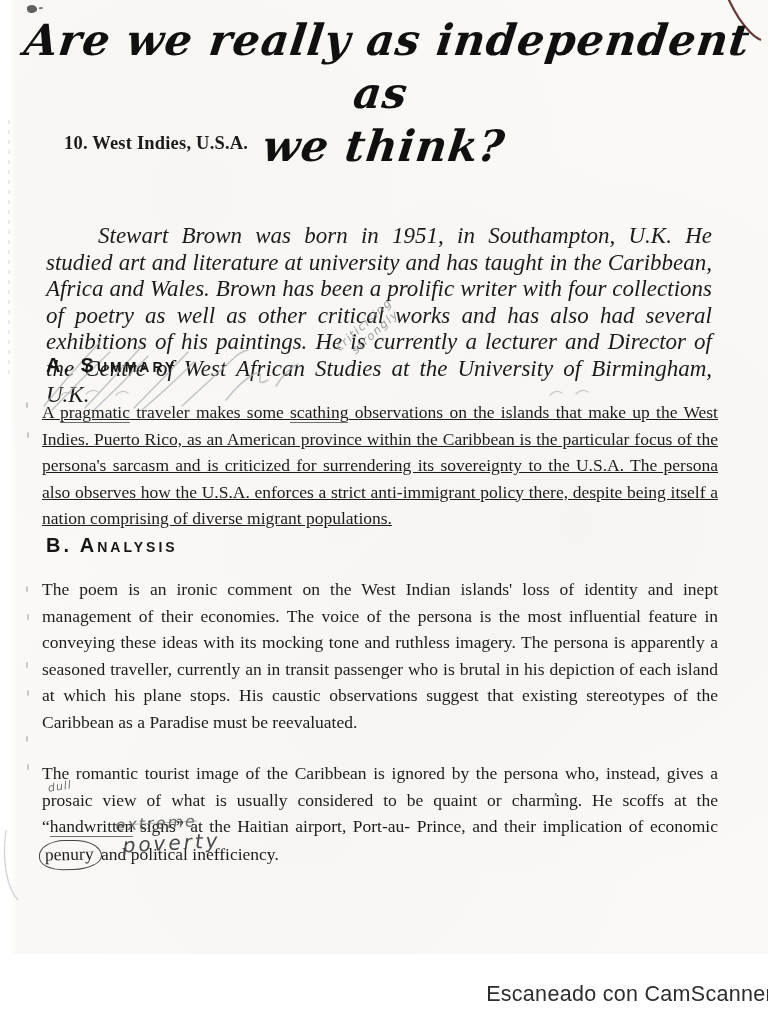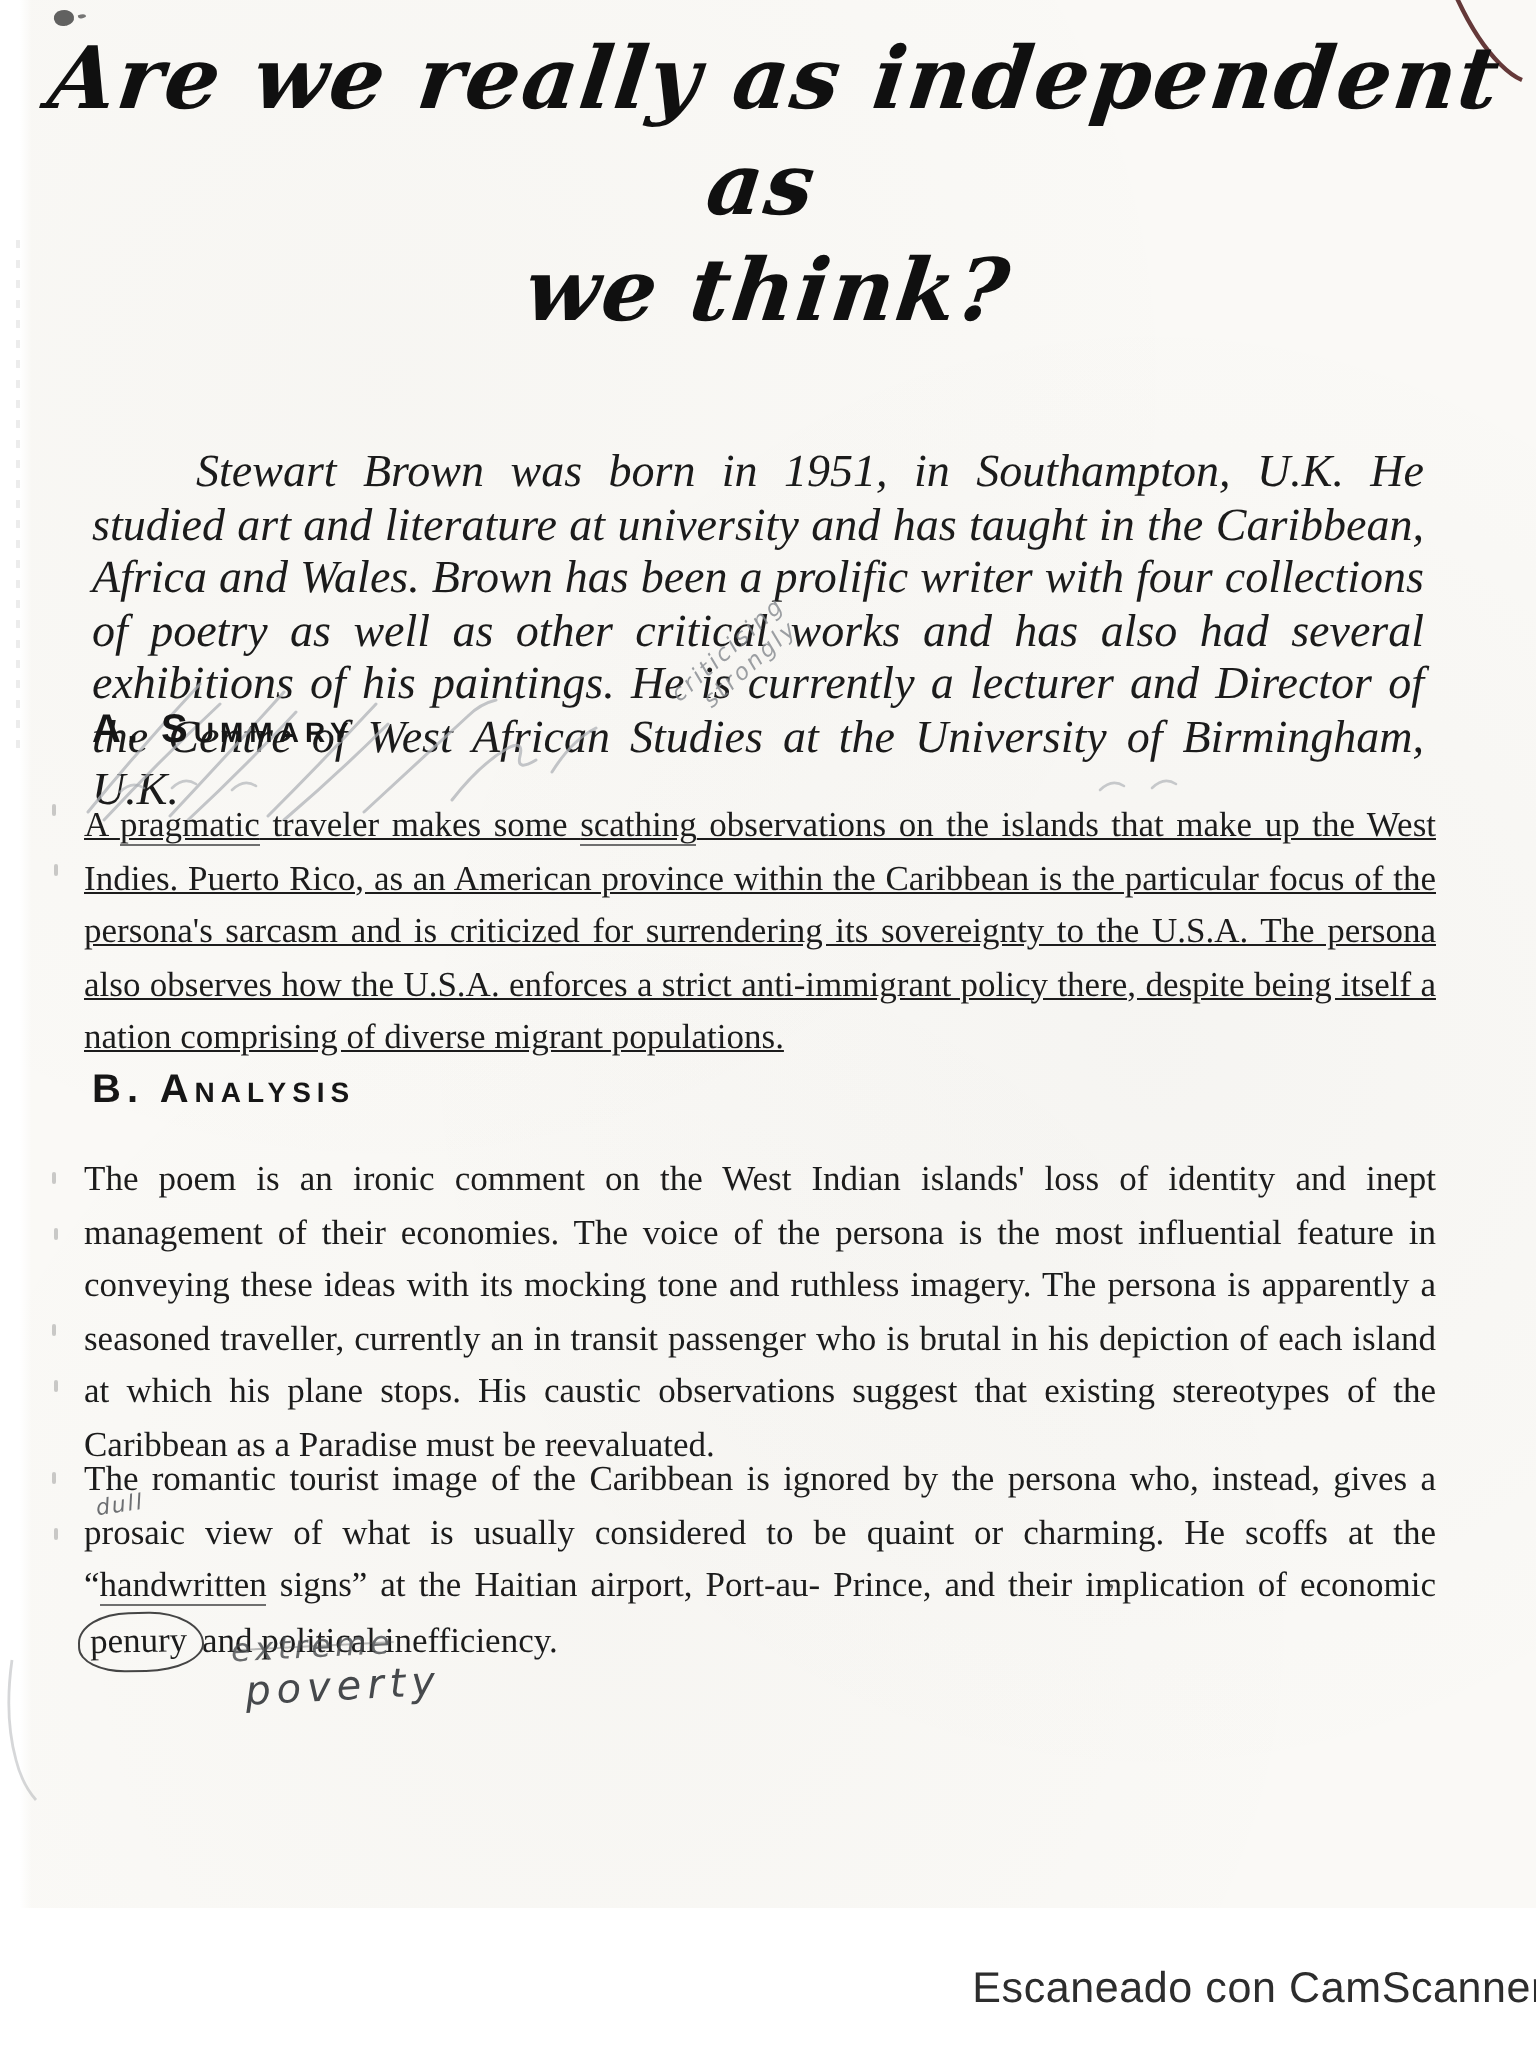--- a/index.html
+++ b/index.html
@@ -26,21 +26,21 @@
   .bio{position:absolute;left:42px;right:52px;top:219px;margin:4px;
     font-style:italic;font-size:23px;line-height:26.5px;text-align:justify;text-indent:52px;}
   .sec{position:absolute;left:46px;margin:0;font-family:"Liberation Sans", sans-serif;
     font-weight:700;font-size:20px;letter-spacing:3px;font-variant:small-caps;color:#161616;}
   .sec-a{top:354px;}
   .sec-b{top:534px;}
   .body{position:absolute;left:42px;right:50px;margin:0;font-size:17.5px;
     line-height:26.5px;text-align:justify;color:#1c1c1c;}
   .p-sum{top:399px;text-decoration:underline;}
   .p-an1{top:576px;}
-  .p-an2{top:726px;}
+  .p-an2{top:760px;}
   .pencil-u{border-bottom:1.6px solid #6f6f6f;padding-bottom:0;}
   .rel{position:relative;display:inline-block;}
   .dull-note{position:absolute;left:6px;top:-13px;font-family:"DejaVu Sans", sans-serif;
     font-style:italic;font-size:11px;color:#55585c;opacity:.85;transform:rotate(-8deg);
     letter-spacing:1px;white-space:nowrap;}
   .circled{display:inline-block;border:1.7px solid #454545;border-radius:48% 52% 55% 45% / 60% 65% 55% 50%;
     padding:0 7px 1px 5px;margin:0 -5px 0 -3px;transform:rotate(-1deg);}
   .scribbles{position:absolute;left:30px;top:326px;opacity:.75;}
   .tiny-scribbles{position:absolute;left:42px;top:386px;opacity:.6;}
   .scribble-right{position:absolute;left:333px;top:344px;transform:rotate(-42deg);
@@ -74,20 +74,21 @@
 
     <svg class="curl" width="66" height="58" viewBox="0 0 66 58">
       <path d="M 30 -2 Q 40 20 52 32 Q 58 38 63 40" stroke="#4a1717" stroke-width="2.2" fill="none" opacity="0.85"></path>
     </svg>
 
     <h1 class="title">
       <span class="tline">Are we really as independent as</span>
       <span class="tline">we think?</span>
     </h1>
 
+    <div class="poem-head">10.  West Indies, U.S.A.</div>
 
     <p class="bio">Stewart  Brown was born in 1951, in Southampton, U.K. He studied art and literature at university and has taught in the Caribbean, Africa and Wales.  Brown has been a prolific writer with four collections of poetry as well as other critical works and has also had several exhibitions of his paintings.  He is currently a lecturer and Director of the Centre of West African Studies at the University of Birmingham, U.K.</p>
 
     <svg class="scribbles" width="330" height="86" viewBox="0 0 330 86">
       <g stroke="#b0b3b8" stroke-width="1.5" fill="none" stroke-linecap="round">
         <path d="M 14 80 Q 40 48 70 16 M 22 84 Q 50 54 80 26"></path>
         <path d="M 55 82 Q 85 50 112 20 M 64 84 Q 92 58 118 30"></path>
         <path d="M 104 82 Q 132 54 158 26 M 112 84 Q 140 60 164 36"></path>
         <path d="M 152 80 Q 178 56 204 32 q 6 -6 14 -8"></path>
         <path d="M 196 74 q 14 -18 28 -26 q 8 -4 6 4 q -2 8 8 2"></path>

